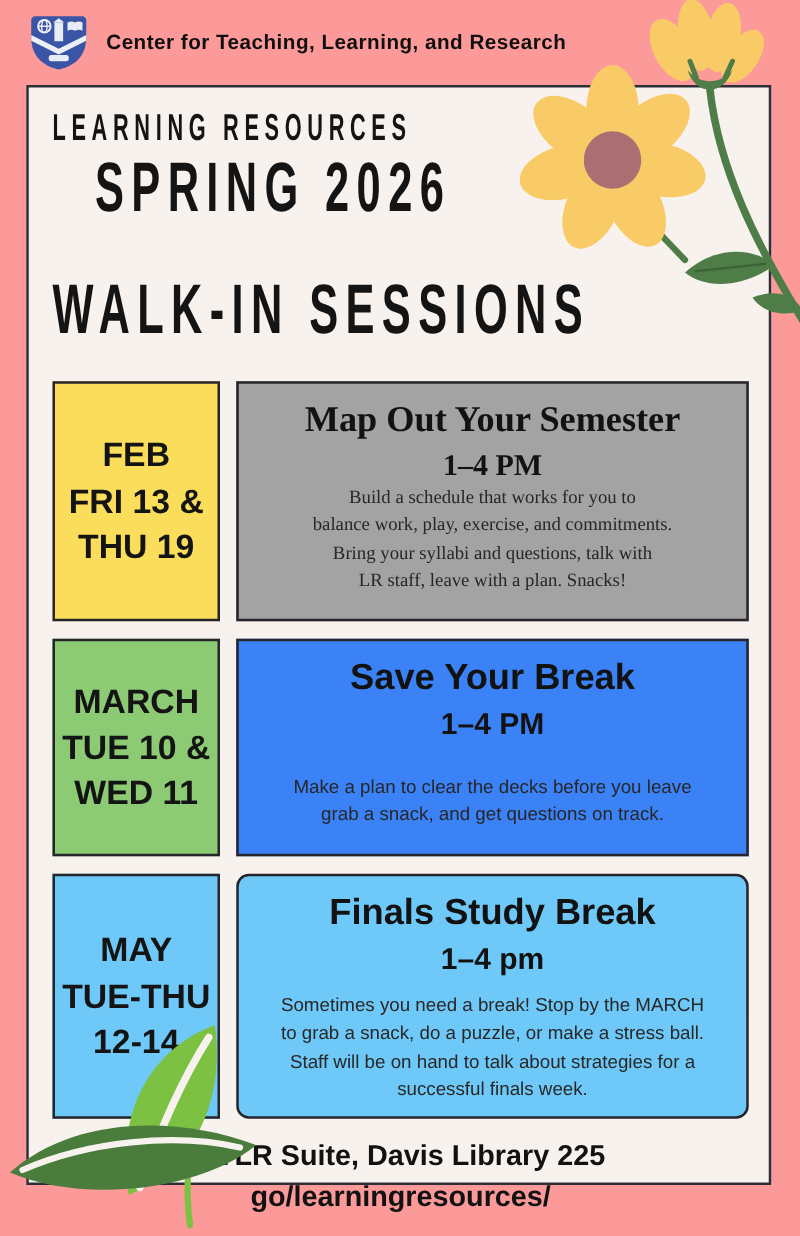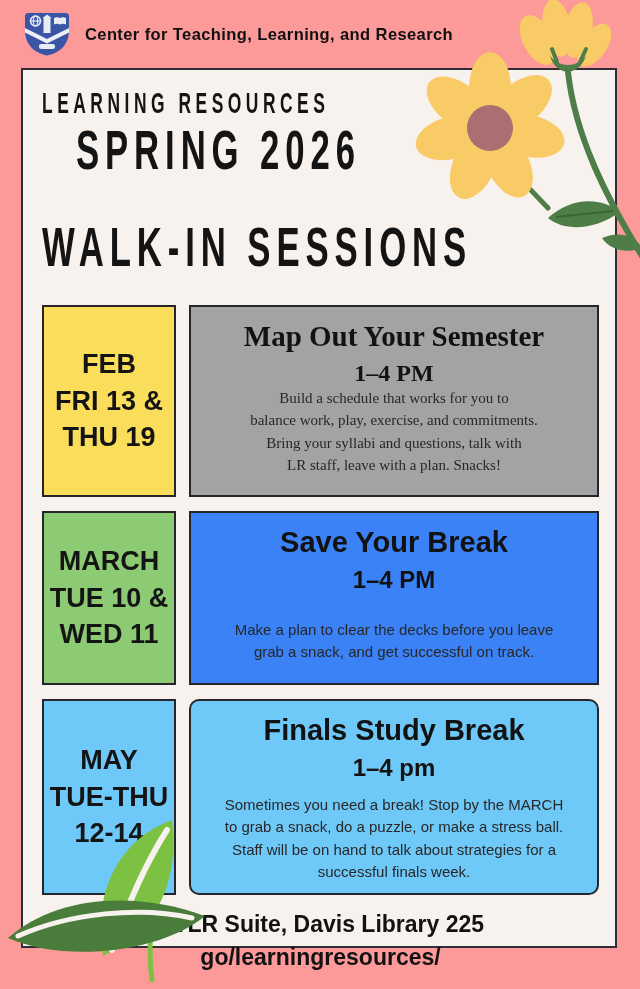--- a/index.html
+++ b/index.html
@@ -117,21 +117,21 @@
       <div class="datecell" style="background-color: rgb(140, 202, 115);">
         <div class="date-line">MARCH</div>
         <div class="date-line">TUE 10 &amp;</div>
         <div class="date-line">WED 11</div>
       </div>
       <div class="contentcell" style="background-color: #3b82f6;">
         <div class="session-title">Save Your Break</div>
         <div class="session-time">1–4 PM</div>
         <div class="session-desc">
           <div>Make a plan to clear the decks before you leave</div>
-          <div>grab a snack, and get successful on track.</div>
+          <div>grab a snack, and get questions on track.</div>
         </div>
       </div>
     </div>
 
     <div class="row r3">
       <div class="datecell" style="background-color: rgb(111, 201, 248);">
         <div class="date-line">MAY</div>
         <div class="date-line">TUE-THU</div>
         <div class="date-line">12-14</div>
       </div>

